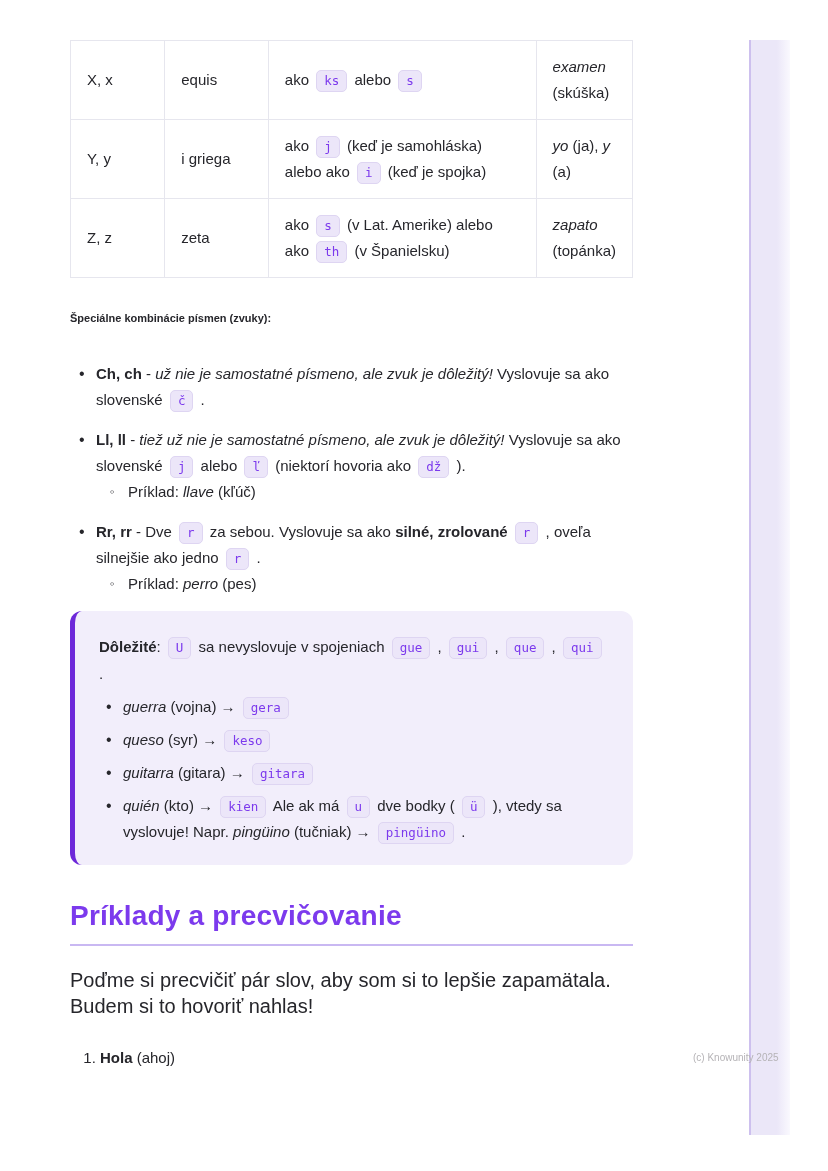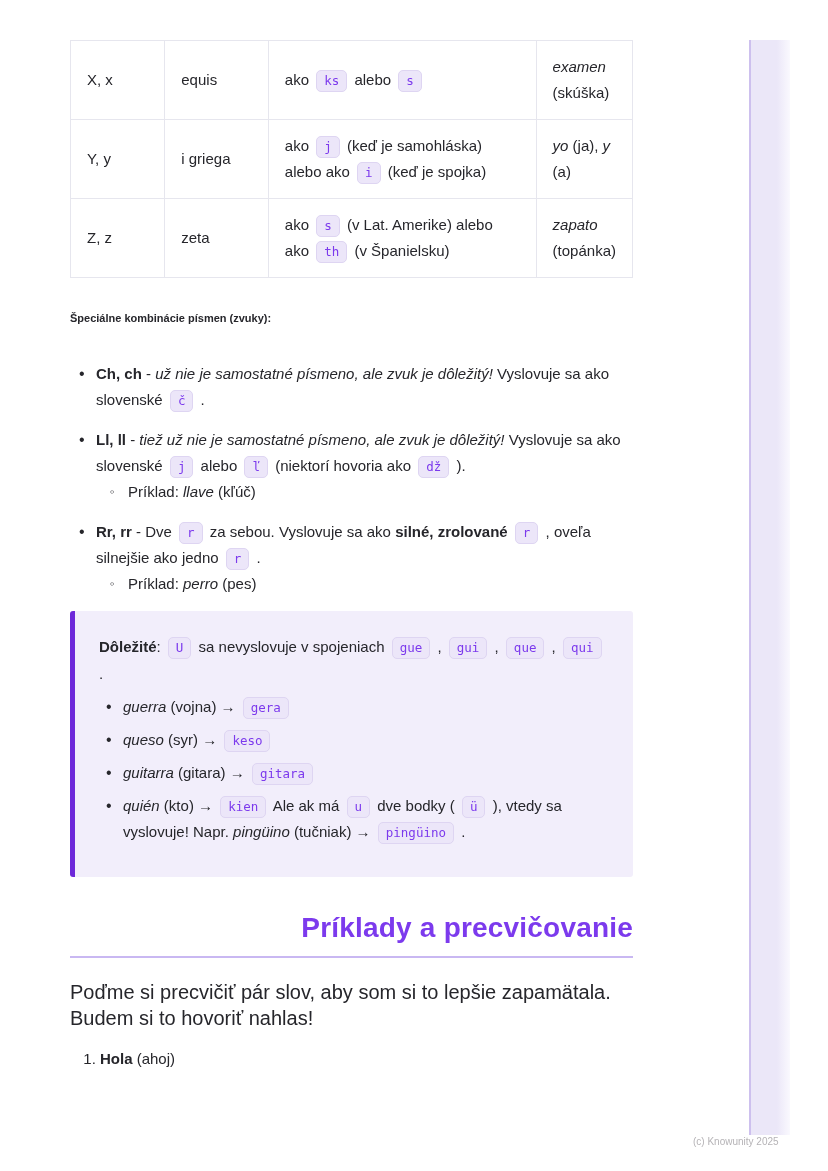--- a/index.html
+++ b/index.html
@@ -52,47 +52,47 @@
   ul.main-list > li::before { content:"\2022"; position:absolute; left:9px; top:0; font-size:16px; }
   ul.sub-list { list-style:none; }
   ul.sub-list > li { position:relative; padding-left:32px; line-height:26px; }
   ul.sub-list > li::before { content:"\25E6"; position:absolute; left:14px; top:0; font-size:13px; color:#3a3a40; }
 
   
   .callout {
     margin-top:14px;
     background:#f2eefb;
     border-left:5px solid #6d28d9;
-    border-radius:3px;
-    padding:22px 24px 32px;
+    border-radius:12px;
+    padding:22px 24px 20px;
     font-size:15px;
     line-height:26px;
   }
   .callout-intro { line-height:27px; }
   ul.callout-list { list-style:none; margin-top:0; }
   ul.callout-list > li { position:relative; padding-left:24px; line-height:26px; margin-top:7px; }
   ul.callout-list > li::before { content:"\2022"; position:absolute; left:7px; top:0; font-size:16px; }
 
   
   .h2 { margin-top:34px; font-size:28px; font-weight:700; color:#7c3aed; line-height:34px; letter-spacing:0.2px; }
   .h2-rule { border:none; border-top:2px solid #c9b8f2; margin-top:11px; width:100%; }
   .para { margin-top:21px; font-size:20px; line-height:26px; }
-  ol.num-list { margin-top:15px; padding-left:30px; font-size:15px; }
+  ol.num-list { margin-top:26px; padding-left:30px; font-size:15px; }
   ol.num-list > li { line-height:26px; }
 
   
   .next-page-strip {
     position:absolute; left:749px; top:40px; width:41px; height:1095px;
     background:linear-gradient(to right,
       #cdc0ee 0px, #cdc0ee 2px,
       #ebe7f8 2px, #ebe7f8 28px,
       #faf9fe 41px);
   }
   .watermark {
-    position:absolute; left:693px; top:1136px; z-index:2;
+    position:absolute; left:693px; top:1052px; z-index:2;
     font-size:10px; color:#b5b3b6; white-space:nowrap;
   }
 </style>
 </head>
 <body>
 
 <div class="page">
   <div class="content">
 
     <table class="alpha">
@@ -141,21 +141,21 @@
     <div class="callout" style="border-left-color: rgb(109, 40, 217); background: rgb(242, 238, 251);">
       <p class="callout-intro"><span class="bold">Dôležité</span><span>: </span><code class="chip">U</code><span> sa nevyslovuje v spojeniach </span><code class="chip">gue</code><span> , </span><code class="chip">gui</code><span> , </span><code class="chip">que</code><span> , </span><code class="chip">qui</code><span> .</span></p>
       <ul class="callout-list">
           <li><span class="italic">guerra</span><span> (vojna) → </span><code class="chip">gera</code></li>
           <li><span class="italic">queso</span><span> (syr) → </span><code class="chip">keso</code></li>
           <li><span class="italic">guitarra</span><span> (gitara) → </span><code class="chip">gitara</code></li>
           <li><span class="italic">quién</span><span> (kto) → </span><code class="chip">kien</code><span> Ale ak má </span><code class="chip">u</code><span> dve bodky ( </span><code class="chip">ü</code><span> ), vtedy sa vyslovuje! Napr. </span><span class="italic">pingüino</span><span> (tučniak) → </span><code class="chip">pingüino</code><span> .</span></li>
         </ul>
     </div>
 
-    <h2 class="h2" style="color: rgb(124, 58, 237); text-align: right;">Príklady a precvičovanie</h2>
+    <h2 class="h2" style="color: rgb(124, 58, 237);">Príklady a precvičovanie</h2>
     <hr class="h2-rule">
 
     <p class="para">Poďme si precvičiť pár slov, aby som si to lepšie zapamätala. Budem si to hovoriť nahlas!</p>
 
     <ol class="num-list">
         <li><span class="bold">Hola</span><span> (ahoj)</span></li>
       </ol>
   </div>
 
   <div class="next-page-strip"></div>

